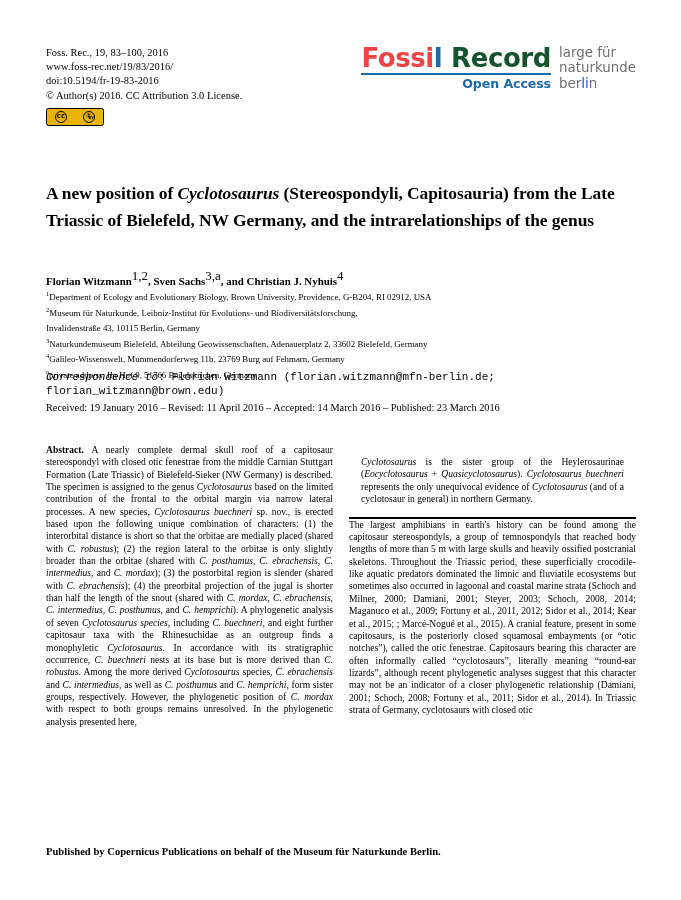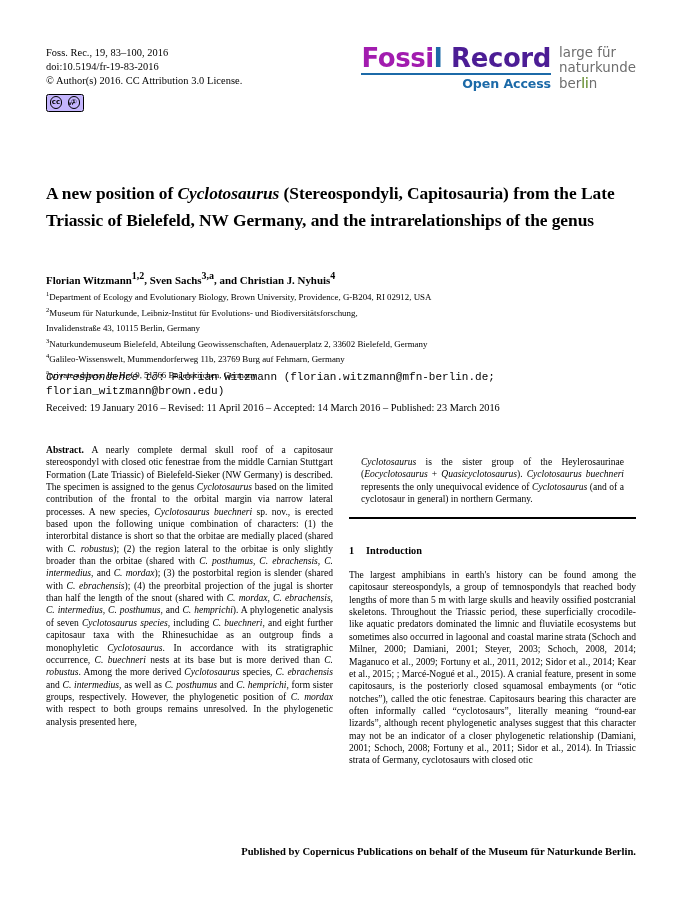--- a/index.html
+++ b/index.html
@@ -35,28 +35,28 @@
   }
   .journal-meta {
     font-size: 10.4px;
     line-height: 14.2px;
     letter-spacing: 0.05px;
   }
   .journal-meta div { white-space: nowrap; }
 
   .cc-badge {
     margin-top: 5px;
-    width: 38px;
+    width: 58px;
     height: 18px;
     border: 1.3px solid #000;
     border-radius: 2.5px;
     display: flex;
     align-items: center;
     justify-content: space-around;
-    background: #c4b5fd;
+    background: #eab308;
     box-sizing: border-box;
     position: relative;
   }
   .cc-circ {
     width: 12.5px;
     height: 12.5px;
     border: 1.3px solid #000;
     border-radius: 50%;
     display: flex;
     align-items: center;
@@ -89,23 +89,23 @@
     align-items: flex-end;
   }
   .logo-words {
     font-family: "DejaVu Sans", sans-serif;
     font-size: 26px;
     font-weight: bold;
     line-height: 28px;
     letter-spacing: -0.4px;
     white-space: nowrap;
   }
-  .logo-fossil { color: #a21caf; }
+  .logo-fossil { color: #ef4444; }
   .logo-accent { color: #1c6aa8; }
-  .logo-record { color: #4c1d95; }
+  .logo-record { color: #14532d; }
   .logo-rule {
     width: 100%;
     height: 1.6px;
     background: #1c6aa8;
     margin-top: 1px;
   }
   .logo-oa {
     font-family: "DejaVu Sans", sans-serif;
     font-size: 12.6px;
     font-weight: bold;
@@ -116,21 +116,21 @@
   }
   .logo-mfn {
     font-family: "DejaVu Sans", sans-serif;
     font-size: 13.4px;
     color: #6e6e6e;
     line-height: 15.3px;
     margin-left: 8px;
     margin-top: 1px;
     white-space: nowrap;
   }
-  .mfn-blue { color: #4d7c0f; }
+  .mfn-blue { color: #1d4ed8; }
 
   
   .title {
     position: absolute;
     left: 46px;
     top: 180px;
     width: 590px;
     font-size: 17.4px;
     font-weight: bold;
     line-height: 26.5px;
@@ -141,21 +141,21 @@
   
   .authors {
     position: absolute;
     left: 46px;
     top: 269px;
     width: 590px;
     font-size: 10.9px;
     font-weight: bold;
     line-height: 14px;
   }
-  .authors sup { font-size: 10px; font-weight: bold; vertical-align: super; }
+  .authors sup { font-size: 13px; font-weight: normal; vertical-align: super; }
 
   .affils {
     position: absolute;
     left: 46px;
     top: 288px;
     width: 590px;
     font-size: 8.9px;
     line-height: 11.6px;
   }
   .affils div { white-space: nowrap; }
@@ -216,32 +216,32 @@
 
   
   .footer {
     position: absolute;
     left: 46px;
     top: 845px;
     width: 590px;
     font-size: 10.6px;
     font-weight: bold;
     line-height: 14px;
-    text-align: right;
   }
 </style>
 </head>
 <body>
 
 <div class="page">
 
   <div class="masthead">
 
     <div class="journal-meta">
       <div>Foss. Rec., 19, 83–100, 2016</div>
+      <div>www.foss-rec.net/19/83/2016/</div>
       <div>doi:10.5194/fr-19-83-2016</div>
       <div>© Author(s) 2016. CC Attribution 3.0 License.</div>
 
       <div class="cc-badge">
         <span class="cc-circ">cc</span>
         <span class="cc-circ">①</span>
         <span class="cc-by-label">BY</span>
       </div>
     </div>
 
@@ -280,20 +280,19 @@
 
   <div class="col col-left">
     <p style="margin:0;"><b>Abstract.</b><span> A nearly complete dermal skull roof of a capitosaur stereospondyl with closed otic fenestrae from the middle Carnian Stuttgart Formation (Late Triassic) of Bielefeld-Sieker (NW Germany) is described. The specimen is assigned to the genus </span><i>Cyclotosaurus</i><span> based on the limited contribution of the frontal to the orbital margin via narrow lateral processes. A new species, </span><i>Cyclotosaurus buechneri</i><span> sp. nov., is erected based upon the following unique combination of characters: (1) the interorbital distance is short so that the orbitae are medially placed (shared with </span><i>C. robustus</i><span>); (2) the region lateral to the orbitae is only slightly broader than the orbitae (shared with </span><i>C. posthumus</i><span>, </span><i>C. ebrachensis</i><span>, </span><i>C. intermedius</i><span>, and </span><i>C. mordax</i><span>); (3) the postorbital region is slender (shared with </span><i>C. ebrachensis</i><span>); (4) the preorbital projection of the jugal is shorter than half the length of the snout (shared with </span><i>C. mordax</i><span>, </span><i>C. ebrachensis</i><span>, </span><i>C. intermedius</i><span>, </span><i>C. posthumus</i><span>, and </span><i>C. hemprichi</i><span>). A phylogenetic analysis of seven </span><i>Cyclotosaurus species</i><span>, including </span><i>C. buechneri</i><span>, and eight further capitosaur taxa with the Rhinesuchidae as an outgroup finds a monophyletic </span><i>Cyclotosaurus</i><span>. In accordance with its stratigraphic occurrence, </span><i>C. buechneri</i><span> nests at its base but is more derived than </span><i>C. robustus</i><span>. Among the more derived </span><i>Cyclotosaurus</i><span> species, </span><i>C. ebrachensis</i><span> and </span><i>C. intermedius</i><span>, as well as </span><i>C. posthumus</i><span> and </span><i>C. hemprichi</i><span>, form sister groups, respectively. However, the phylogenetic position of </span><i>C. mordax</i><span> with respect to both groups remains unresolved. In the phylogenetic analysis presented here, </span></p>
   </div>
 
   <div class="col col-right">
     <p style="margin:12px;"><i>Cyclotosaurus</i><span> is the sister group of the Heylerosaurinae (</span><i>Eocyclotosaurus</i><span> + </span><i>Quasicyclotosaurus</i><span>). </span><i>Cyclotosaurus buechneri</i><span> represents the only unequivocal evidence of </span><i>Cyclotosaurus</i><span> (and of a cyclotosaur in general) in northern Germany.</span></p>
 
     <div class="abstract-rule"></div>
 
-    <div class="section-head"><span class="num">1</span><span>Introduction</span></div>
 
     <p style="margin:0;">The largest amphibians in earth's history can be found among the capitosaur stereospondyls, a group of temnospondyls that reached body lengths of more than 5 m with large skulls and heavily ossified postcranial skeletons. Throughout the Triassic period, these superficially crocodile-like aquatic predators dominated the limnic and fluviatile ecosystems but sometimes also occurred in lagoonal and coastal marine strata (Schoch and Milner, 2000; Damiani, 2001; Steyer, 2003; Schoch, 2008, 2014; Maganuco et al., 2009; Fortuny et al., 2011, 2012; Sidor et al., 2014; Kear et al., 2015; ; Marcé-Nogué et al., 2015). A cranial feature, present in some capitosaurs, is the posteriorly closed squamosal embayments (or “otic notches”), called the otic fenestrae. Capitosaurs bearing this character are often informally called “cyclotosaurs”, literally meaning “round-ear lizards”, although recent phylogenetic analyses suggest that this character may not be an indicator of a closer phylogenetic relationship (Damiani, 2001; Schoch, 2008; Fortuny et al., 2011; Sidor et al., 2014). In Triassic strata of Germany, cyclotosaurs with closed otic</p>
   </div>
 
   <div class="footer">Published by Copernicus Publications on behalf of the Museum für Naturkunde Berlin.</div>
 
 </div>
 
 </body></html>

